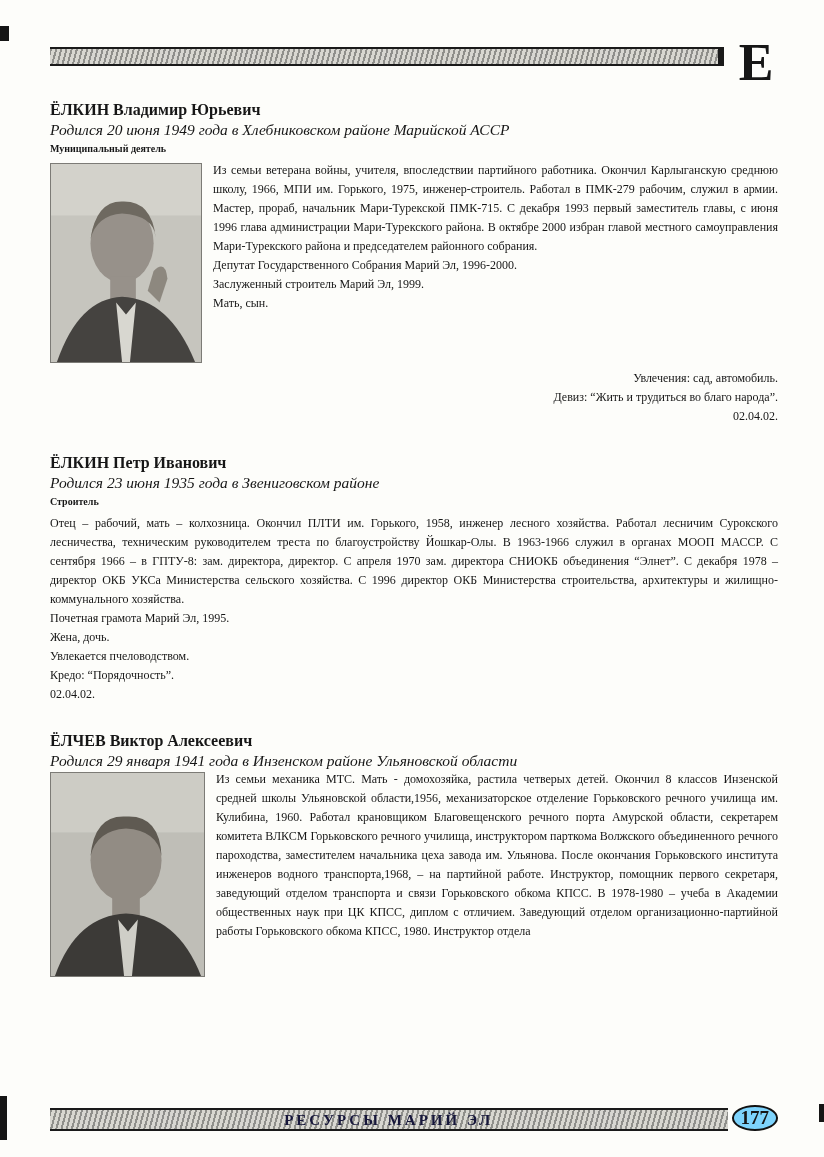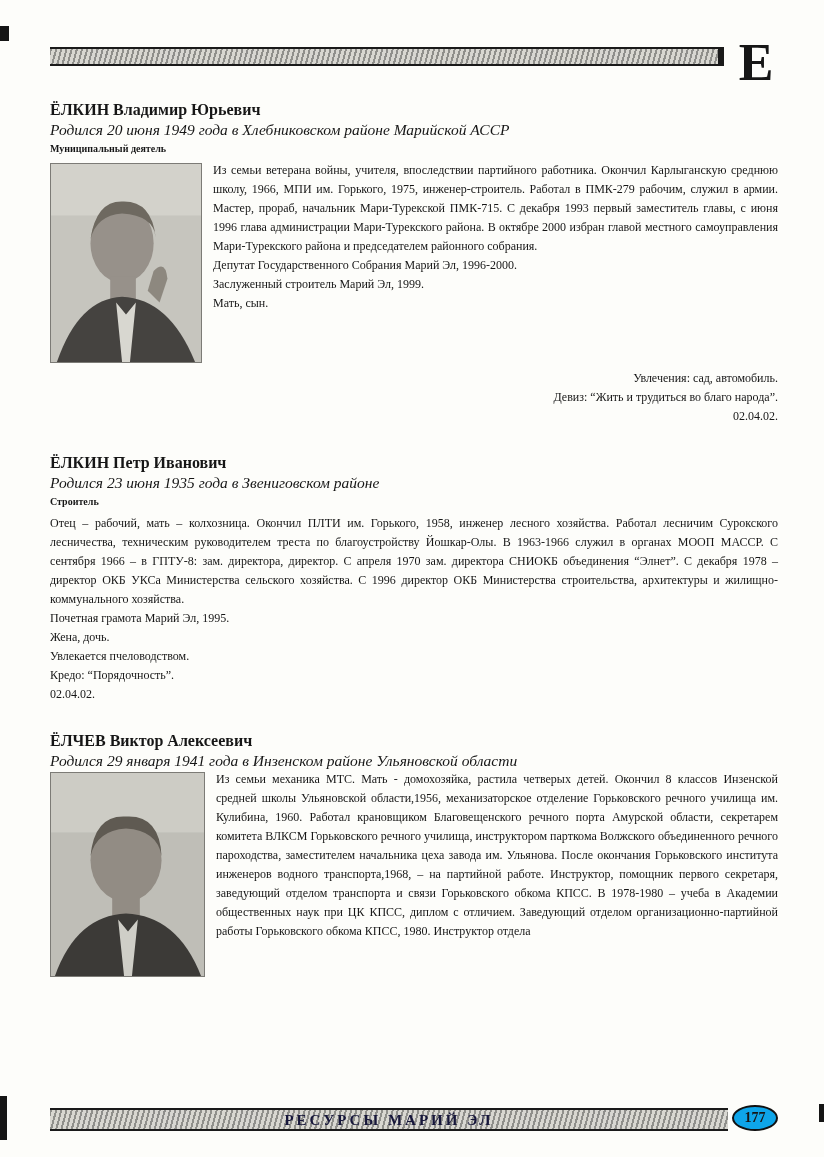--- a/index.html
+++ b/index.html
@@ -110,28 +110,28 @@
     font-size: 15px;
     letter-spacing: 3px;
     color: #16163a;
     line-height: 1;
     padding-top: 1px;
   }
   .page-num {
     margin-left: 4px;
     border: 2px solid #111;
     border-radius: 50%;
-    background: #0ea5e9;
+    background: #7dd3fc;
     min-width: 28px;
     height: 20px;
     display: flex;
     align-items: center;
     justify-content: center;
     font-weight: bold;
-    font-size: 14px;
+    font-size: 19px;
     padding: 1px 7px;
   }
 
   
   .artifact { position: absolute; background: #151515; }
   .artifact.a1 { left: 0; top: 26px; width: 9px; height: 15px; }
   .artifact.a2 { left: 0; top: 1096px; width: 7px; height: 44px; }
   .artifact.a3 { right: 0; top: 1104px; width: 5px; height: 18px; }
 </style>
 </head>

